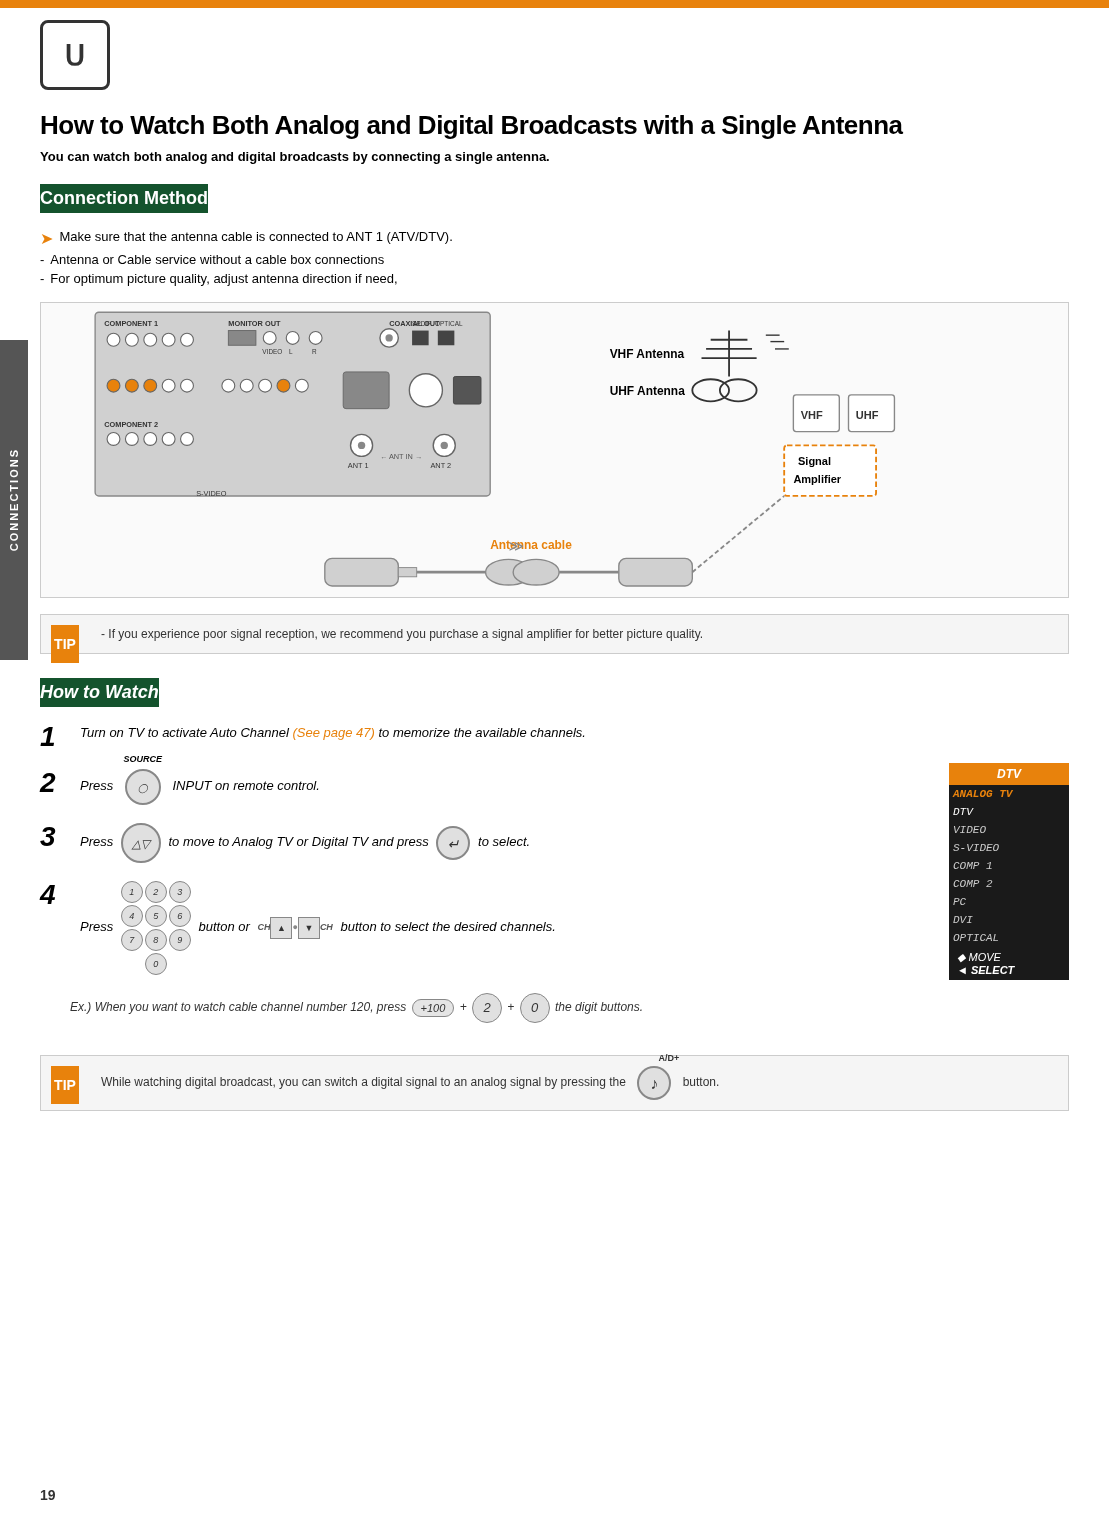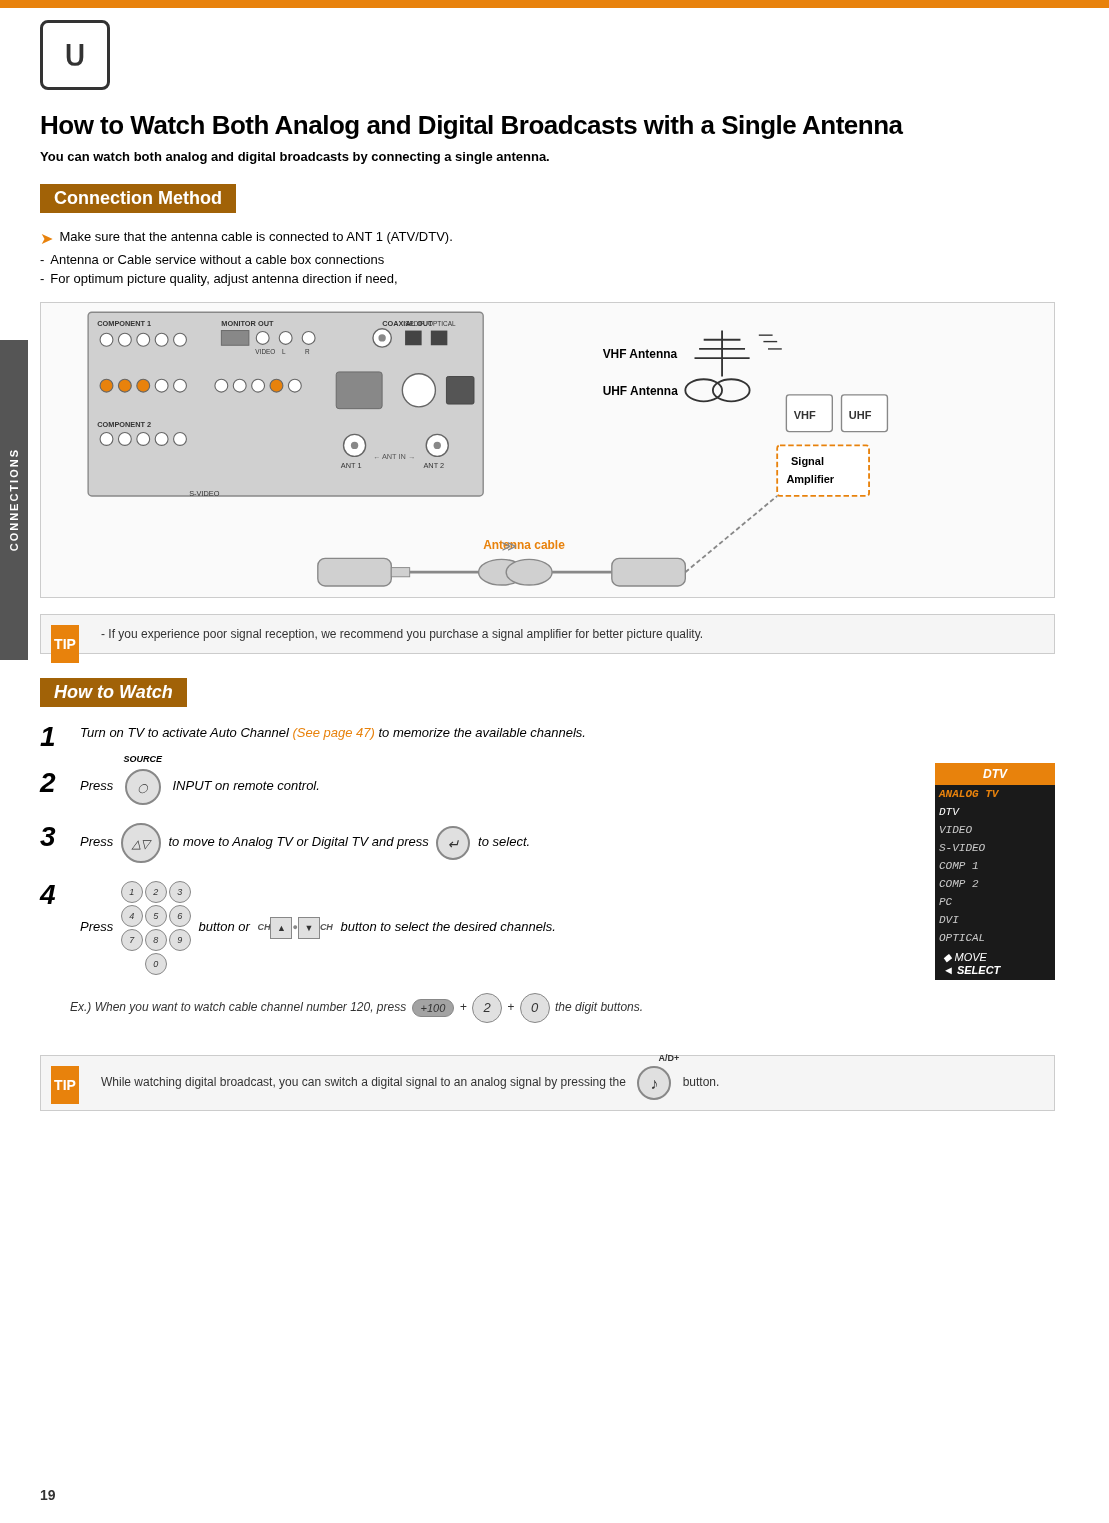--- a/index.html
+++ b/index.html
@@ -61,21 +61,21 @@
       right: 0;
       height: 8px;
       background: #e8820c;
     }
 
     
     .main-content {
       position: absolute;
       left: 40px;
       top: 110px;
-      right: 54px;
+      right: 40px;
     }
 
     
     .page-title {
       font-size: 26px;
       font-weight: 900;
       color: #000;
       margin-bottom: 8px;
       font-family: 'Arial Black', Arial, sans-serif;
       letter-spacing: -0.5px;
@@ -84,25 +84,25 @@
     .subtitle {
       font-size: 13px;
       color: #000;
       margin-bottom: 20px;
       font-weight: bold;
     }
 
     
     .section-header {
       display: inline-block;
-      background: #a16207;
+      background: #14532d;
       color: #fff;
       font-size: 18px;
       font-weight: 900;
-      padding: 4px 14px;
+      padding: 4px 0;
       margin-bottom: 16px;
       font-family: 'Arial Black', Arial, sans-serif;
     }
 
     
     .bullet-section {
       margin-bottom: 16px;
     }
     .bullet-item {
       font-size: 13px;
@@ -274,21 +274,21 @@
       align-items: center;
       justify-content: center;
     }
 
     
     .plus100-btn {
       display: inline-block;
       padding: 2px 8px;
       border-radius: 12px;
       border: 1.5px solid #888;
-      background: #a3a3a3;
+      background: #e5e5e5;
       font-size: 11px;
       color: #333;
       vertical-align: middle;
       margin: 0 2px;
     }
 
     
     .digit-btn {
       display: inline-block;
       width: 30px;

